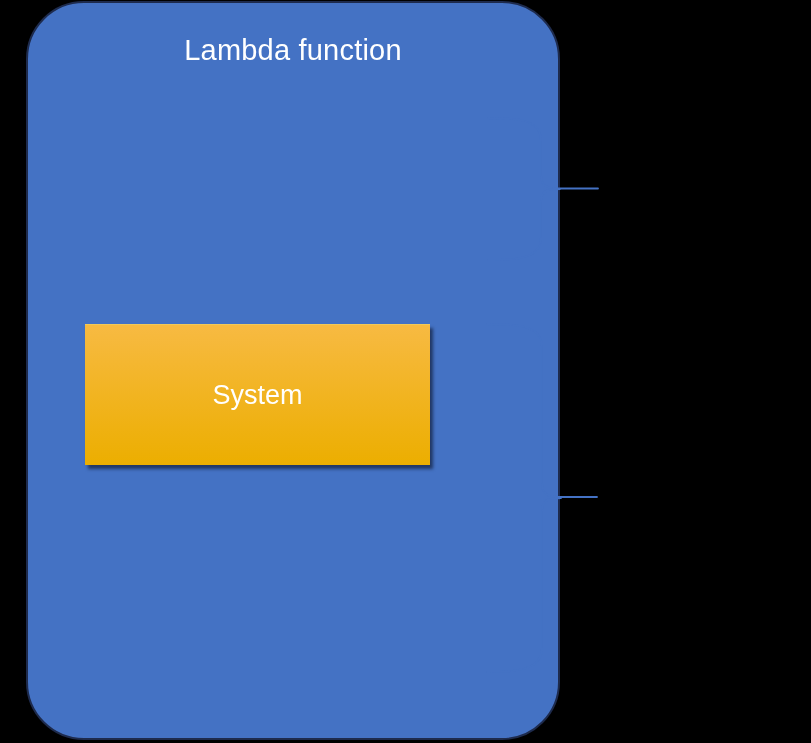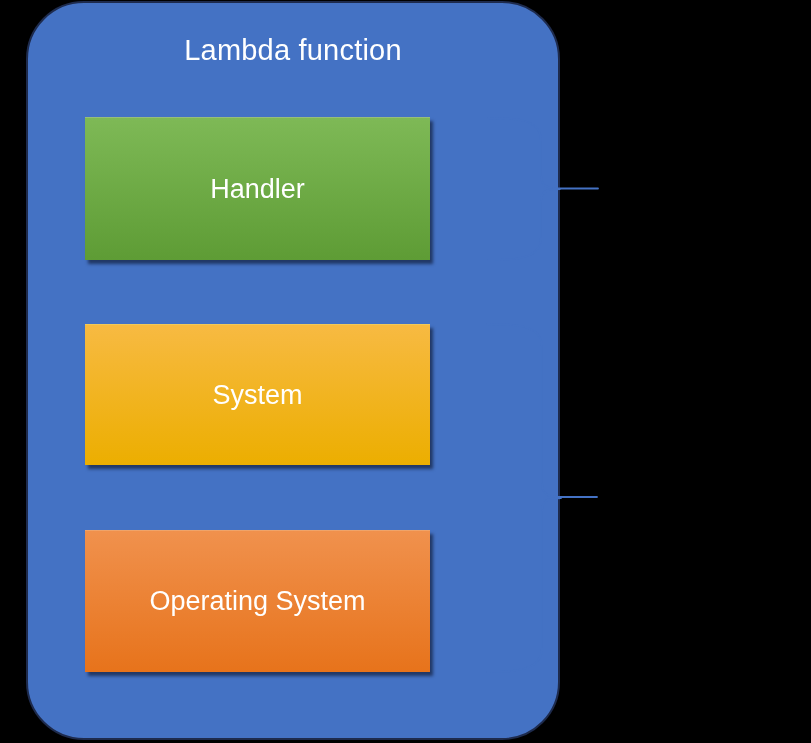--- a/index.html
+++ b/index.html
@@ -91,31 +91,25 @@
     stroke-width: 1.8;
     stroke-linecap: round;
   }
 </style>
 </head>
 <body>
 
 <div class="lambda-container">
   <div class="container-title">Lambda function</div>
 
-  <div class="layer layer-handler">
-    <span>Handler</span>
-  </div>
 
   <div class="layer layer-runtime">
     <span>System</span>
   </div>
 
-  <div class="layer layer-os">
-    <span>Operating System</span>
-  </div>
 </div>
 
 <svg class="braces-overlay" viewBox="0 0 811 743" xmlns="http://www.w3.org/2000/svg">
   <path class="brace" d="M 488 118 C 518 118 541 119 541 141
            L 541 175
            C 541 186.5 547 188.5 560 188.5
            L 598 188.5
            M 560 189 C 547 189 541 191 541 202
            L 541 237
            C 541 259 518 260 488 260"></path>

